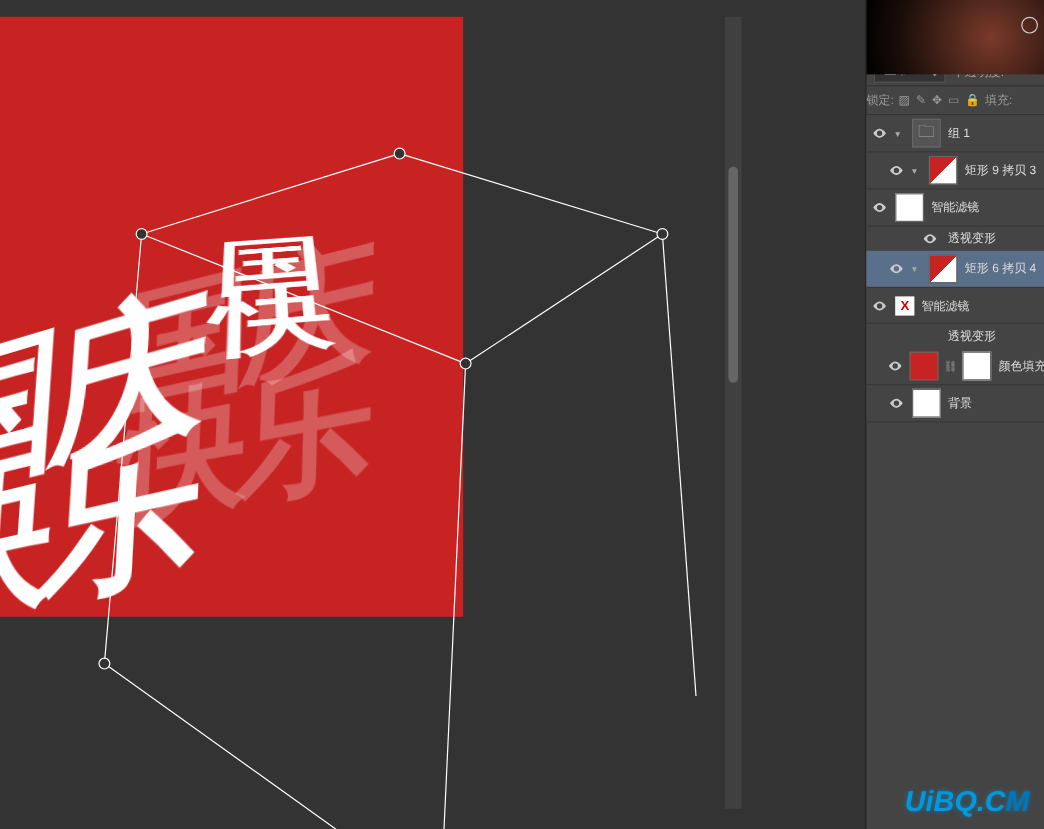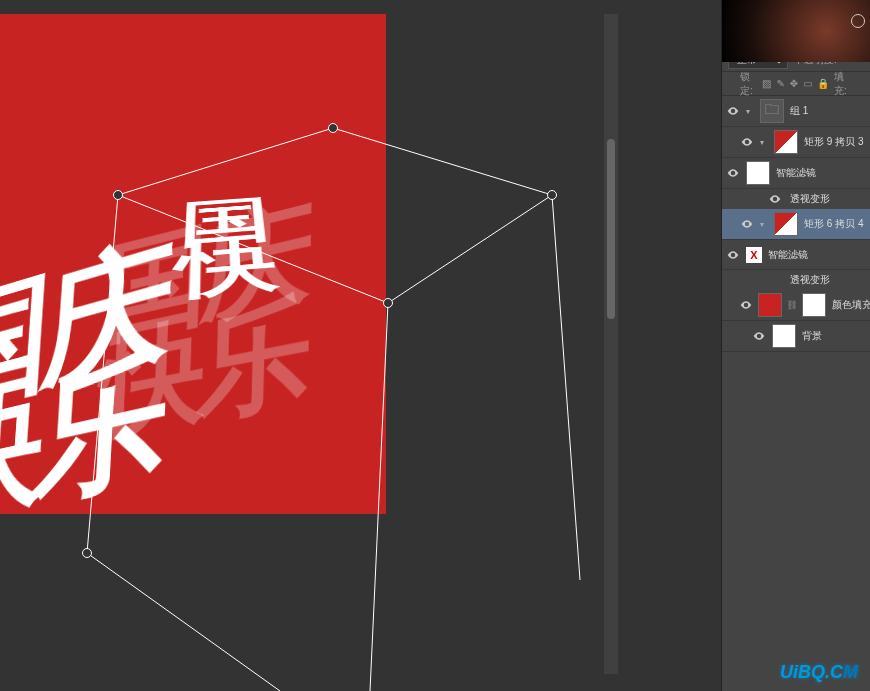--- a/index.html
+++ b/index.html
@@ -188,21 +188,21 @@
   height: 18px;
 }
 .opacity-label {
   color: #aaa;
   font-size: 10px;
 }
 .lock-row {
   display: flex;
   align-items: center;
   height: 24px;
-  padding: 0 18px;
+  padding: 0 0;
   gap: 4px;
   border-bottom: 1px solid #333;
   color: #999;
   font-size: 10px;
 }
 .lock-row .lock-icons { display: flex; gap: 5px; }
 .lock-row .lock-icons span { font-size: 10px; }
 .layers {
   background: #444;
 }
@@ -273,21 +273,21 @@
   display: flex;
   align-items: center;
   padding: 2px 4px 2px 46px;
   gap: 8px;
   min-height: 20px;
 }
 .watermark {
   position: absolute;
   right: 12px;
   bottom: 8px;
-  font-size: 18px;
+  font-size: 24px;
   font-weight: bold;
   font-style: italic;
   color: #0099dd;
   text-shadow: 0 0 4px rgba(0,150,220,0.6);
 }
 .watermark .cm { color: #0077bb; }
 </style>
 </head>
 <body>
 
@@ -439,21 +439,21 @@
           <svg viewBox="0 0 16 16">
             <path fill="#ccc" d="M8 3C4 3 1 8 1 8s3 5 7 5 7-5 7-5-3-5-7-5zm0 8a3 3 0 110-6 3 3 0 010 6z"></path>
           </svg>
         </div>
       <div class="thumb red"></div>
       <span class="thumb-link">⛓</span>
       <div class="thumb mask"></div>
       <span class="layer-name">颜色填充 1</span>
     </div>
 
-    <div class="layer" style="padding-left:30px">
+    <div class="layer" style="padding-left:18px">
       <div class="eye">
           <svg viewBox="0 0 16 16">
             <path fill="#ccc" d="M8 3C4 3 1 8 1 8s3 5 7 5 7-5 7-5-3-5-7-5zm0 8a3 3 0 110-6 3 3 0 010 6z"></path>
           </svg>
         </div>
       <div class="thumb mask"></div>
       <span class="layer-name">背景</span>
     </div>
 
   </div>

